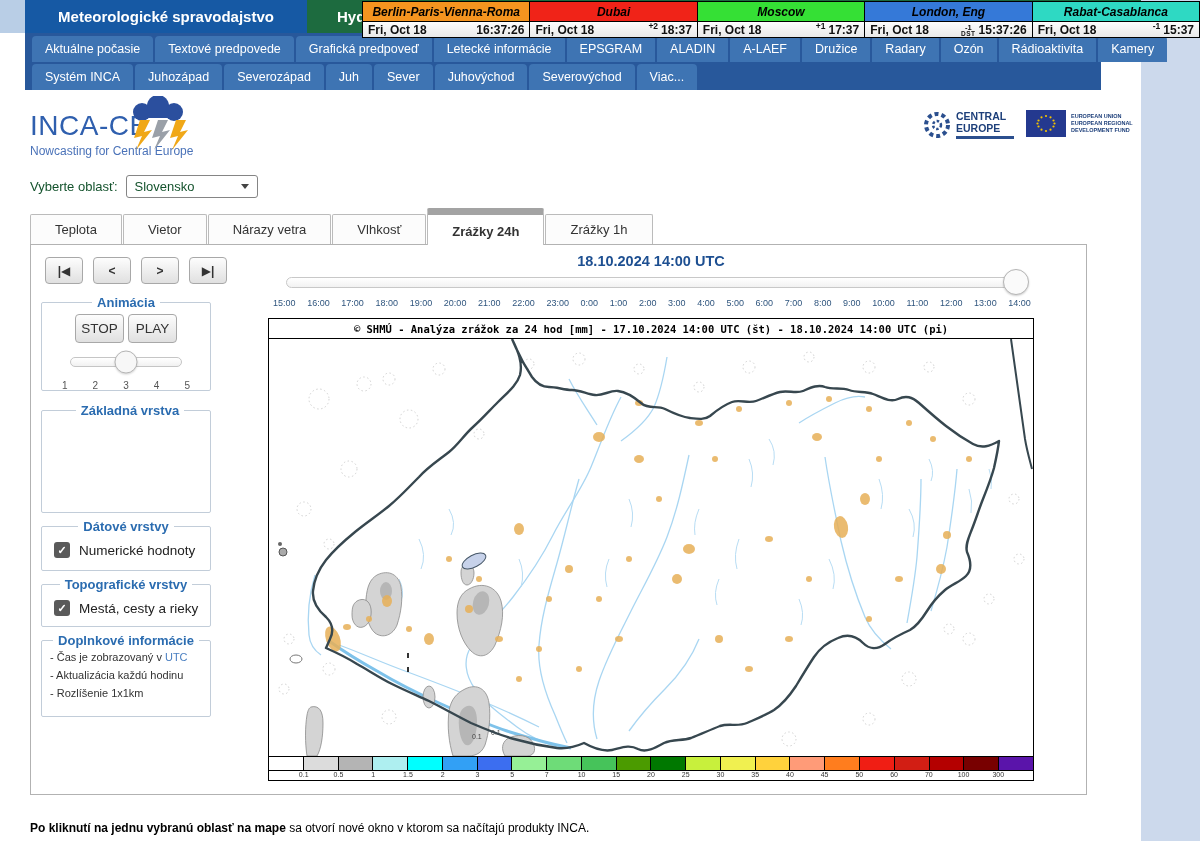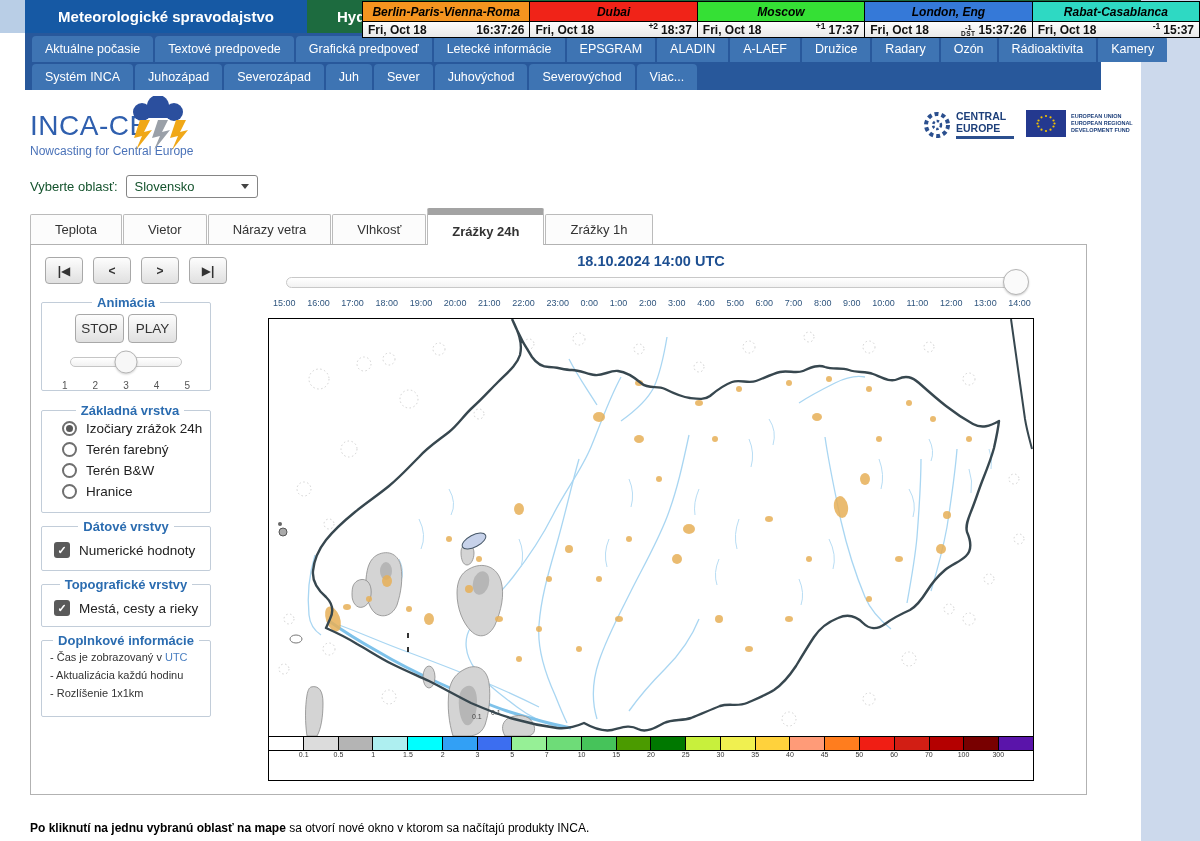--- a/index.html
+++ b/index.html
@@ -309,38 +309,20 @@
         <span>1</span>
         <span>2</span>
         <span>3</span>
         <span>4</span>
         <span>5</span>
       </div>
   </fieldset>
 
   <fieldset class="box fs-base">
     <legend>Základná vrstva</legend>
-    <div id="baseopts">
-        <div class="opt-row">
-          <span class="radio sel"></span>
-          <span>Izočiary zrážok 24h</span>
-        </div>
-        <div class="opt-row">
-          <span class="radio"></span>
-          <span>Terén farebný</span>
-        </div>
-        <div class="opt-row">
-          <span class="radio"></span>
-          <span>Terén B&amp;W</span>
-        </div>
-        <div class="opt-row">
-          <span class="radio"></span>
-          <span>Hranice</span>
-        </div>
-      </div>
   </fieldset>
 
   <fieldset class="box fs-data">
     <legend>Dátové vrstvy</legend>
     <div class="opt-row">
       <span class="chk"></span>
       <span>Numerické hodnoty</span>
     </div>
   </fieldset>
 
@@ -385,20 +367,21 @@
       <span>8:00</span>
       <span>9:00</span>
       <span>10:00</span>
       <span>11:00</span>
       <span>12:00</span>
       <span>13:00</span>
       <span>14:00</span>
     </div>
 
   <div class="abs mapbox">
+    <div class="map-title">© SHMÚ - Analýza zrážok za 24 hod [mm] - 17.10.2024 14:00 UTC (št) - 18.10.2024 14:00 UTC (pi)</div>
 
     <svg class="map-svg" width="764" height="417" viewBox="0 0 764 417">
       <rect width="764" height="417" fill="#ffffff"></rect>
 
       <g fill="none" stroke="#cccccc" stroke-width="0.9" stroke-dasharray="1.5 2.5">
         <circle cx="50" cy="60" r="10"></circle>
           <circle cx="95" cy="45" r="7"></circle>
           <circle cx="140" cy="80" r="9"></circle>
         <circle cx="80" cy="130" r="8"></circle>
           <circle cx="35" cy="170" r="7"></circle>

